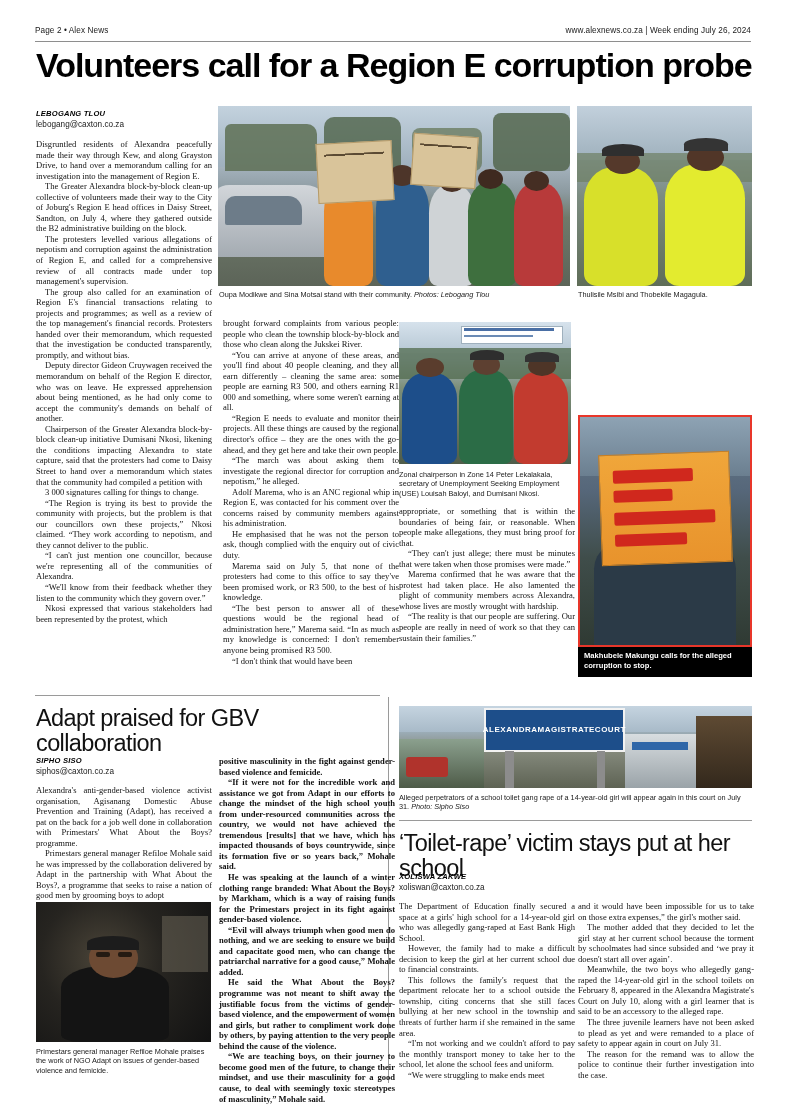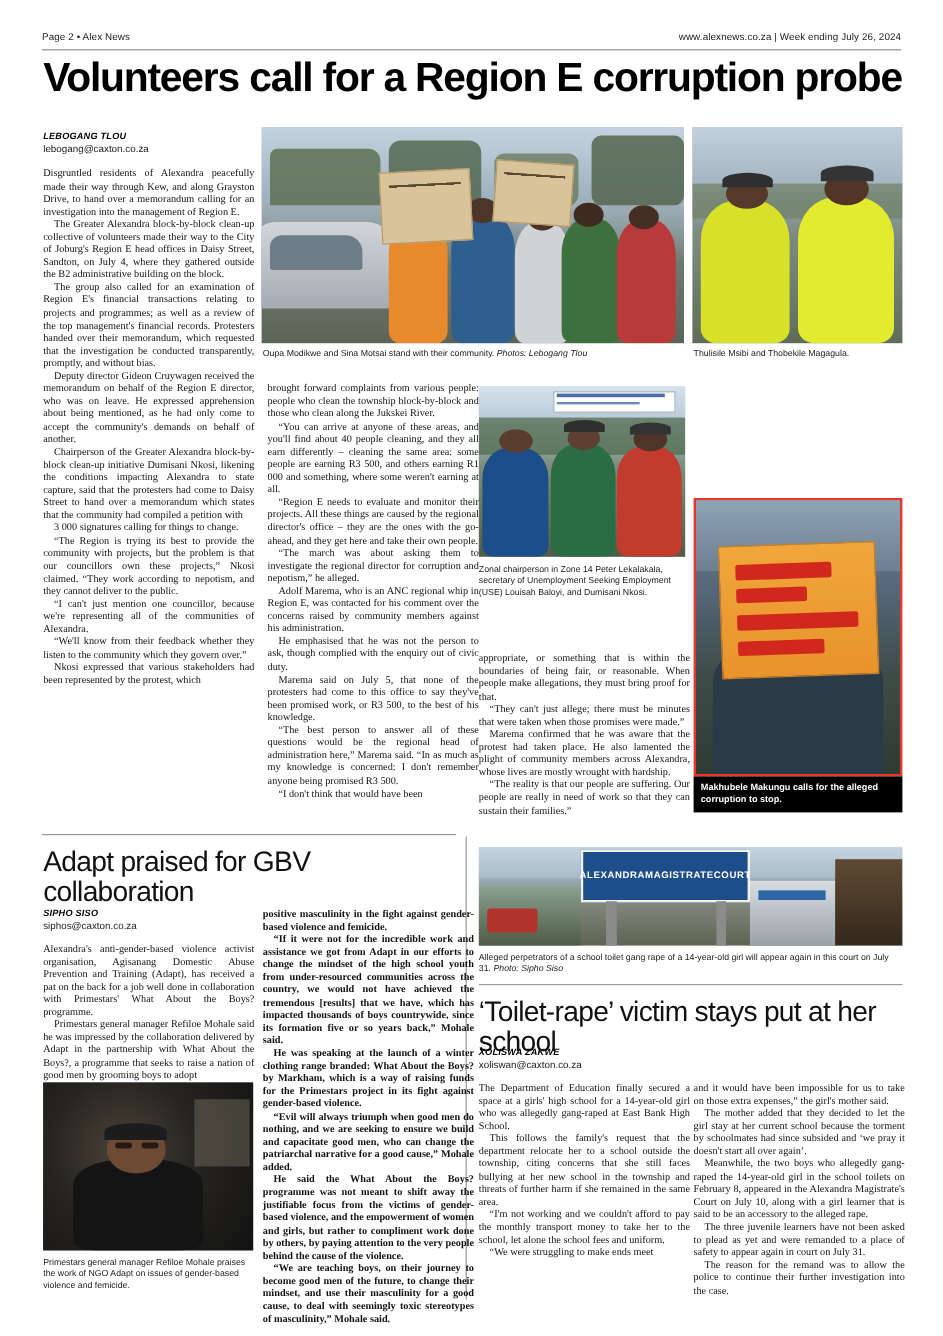--- a/index.html
+++ b/index.html
@@ -270,20 +270,21 @@
           <div style="position:absolute;left:10%;top:72%;width:56%;height:11%;background:#d0281d;border-radius:2px;"></div>
         </div>
       </div>
     </div>
   </div>
   <div class="redbox" style="left:578px;top:647px;width:174px;height:30px;">Makhubele Makungu calls for the alleged corruption to stop.</div>
 
   <div class="col" style="left:36px;top:139px;width:176px;">
     <p class="first">Disgruntled residents of Alexandra peacefully made their way through Kew, and along Grayston Drive, to hand over a memorandum calling for an investigation into the management of Region E.</p>
     <p>The Greater Alexandra block-by-block clean-up collective of volunteers made their way to the City of Joburg's Region E head offices in Daisy Street, Sandton, on July 4, where they gathered outside the B2 administrative building on the block.</p>
+    <p>The protesters levelled various allegations of nepotism and corruption against the administration of Region E, and called for a comprehensive review of all contracts made under top management's supervision.</p>
     <p>The group also called for an examination of Region E's financial transactions relating to projects and programmes; as well as a review of the top management's financial records. Protesters handed over their memorandum, which requested that the investigation be conducted transparently, promptly, and without bias.</p>
     <p>Deputy director Gideon Cruywagen received the memorandum on behalf of the Region E director, who was on leave. He expressed apprehension about being mentioned, as he had only come to accept the community's demands on behalf of another.</p>
     <p>Chairperson of the Greater Alexandra block-by-block clean-up initiative Dumisani Nkosi, likening the conditions impacting Alexandra to state capture, said that the protesters had come to Daisy Street to hand over a memorandum which states that the community had compiled a petition with</p>
     <p>3 000 signatures calling for things to change.</p>
     <p>“The Region is trying its best to provide the community with projects, but the problem is that our councillors own these projects,” Nkosi claimed. “They work according to nepotism, and they cannot deliver to the public.</p>
     <p>“I can't just mention one councillor, because we're representing all of the communities of Alexandra.</p>
     <p>“We'll know from their feedback whether they listen to the community which they govern over.”</p>
     <p>Nkosi expressed that various stakeholders had been represented by the protest, which</p>
   </div>
 
@@ -292,21 +293,21 @@
     <p>“You can arrive at anyone of these areas, and you'll find about 40 people cleaning, and they all earn differently – cleaning the same area: some people are earning R3 500, and others earning R1 000 and something, where some weren't earning at all.</p>
     <p>“Region E needs to evaluate and monitor their projects. All these things are caused by the regional director's office – they are the ones with the go-ahead, and they get here and take their own people.</p>
     <p>“The march was about asking them to investigate the regional director for corruption and nepotism,” he alleged.</p>
     <p>Adolf Marema, who is an ANC regional whip in Region E, was contacted for his comment over the concerns raised by community members against his administration.</p>
     <p>He emphasised that he was not the person to ask, though complied with the enquiry out of civic duty.</p>
     <p>Marema said on July 5, that none of the protesters had come to this office to say they've been promised work, or R3 500, to the best of his knowledge.</p>
     <p>“The best person to answer all of these questions would be the regional head of administration here,” Marema said. “In as much as my knowledge is concerned: I don't remember anyone being promised R3 500.</p>
     <p>“I don't think that would have been</p>
   </div>
 
-  <div class="col" style="left:399px;top:543px;width:176px;">
+  <div class="col" style="left:399px;top:506px;width:176px;">
     <p class="first">appropriate, or something that is within the boundaries of being fair, or reasonable. When people make allegations, they must bring proof for that.</p>
     <p>“They can't just allege; there must be minutes that were taken when those promises were made.”</p>
     <p>Marema confirmed that he was aware that the protest had taken place. He also lamented the plight of community members across Alexandra, whose lives are mostly wrought with hardship.</p>
     <p>“The reality is that our people are suffering. Our people are really in need of work so that they can sustain their families.”</p>
   </div>
 
   <div class="rule" style="left:35px;top:695px;width:345px;height:1px;"></div>
 
   <div class="headline-sec" style="left:36px;top:706px;width:350px;">Adapt praised for GBV collaboration</div>
 
@@ -378,20 +379,21 @@
 
   <div class="headline-sec" style="left:399px;top:831px;width:355px;">‘Toilet-rape’ victim stays put at her school</div>
 
   <div style="position:absolute;left:399px;top:872px;width:175px;">
     <div class="byline-name">XOLISWA ZAKWE</div>
     <div class="byline-mail">xoliswan@caxton.co.za</div>
   </div>
 
   <div class="col" style="left:399px;top:901px;width:176px;">
     <p class="first">The Department of Education finally secured a space at a girls' high school for a 14-year-old girl who was allegedly gang-raped at East Bank High School.</p>
+    <p>However, the family had to make a difficult decision to keep the girl at her current school due to financial constraints.</p>
     <p>This follows the family's request that the department relocate her to a school outside the township, citing concerns that she still faces bullying at her new school in the township and threats of further harm if she remained in the same area.</p>
     <p>“I'm not working and we couldn't afford to pay the monthly transport money to take her to the school, let alone the school fees and uniform.</p>
     <p>“We were struggling to make ends meet</p>
   </div>
 
   <div class="col" style="left:578px;top:901px;width:176px;">
     <p class="first">and it would have been impossible for us to take on those extra expenses,” the girl's mother said.</p>
     <p>The mother added that they decided to let the girl stay at her current school because the torment by schoolmates had since subsided and ‘we pray it doesn't start all over again’.</p>
     <p>Meanwhile, the two boys who allegedly gang-raped the 14-year-old girl in the school toilets on February 8, appeared in the Alexandra Magistrate's Court on July 10, along with a girl learner that is said to be an accessory to the alleged rape.</p>
     <p>The three juvenile learners have not been asked to plead as yet and were remanded to a place of safety to appear again in court on July 31.</p>

